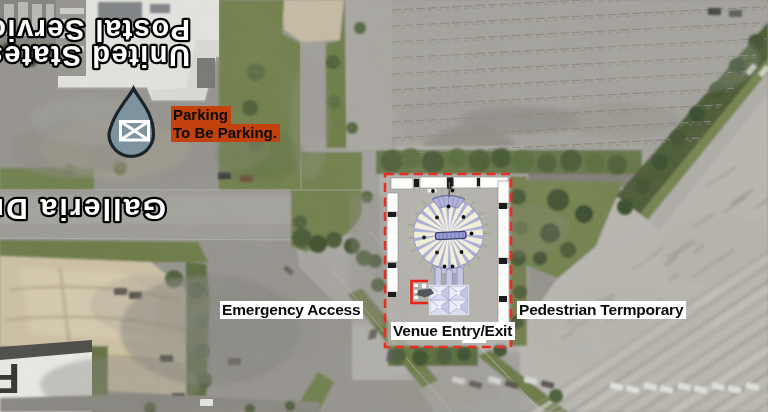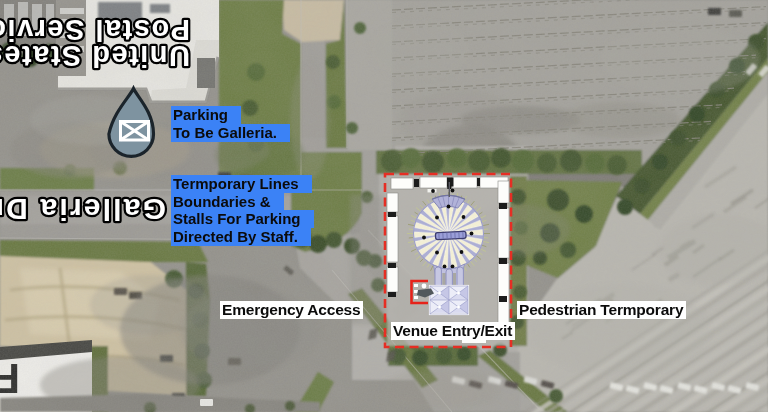--- a/index.html
+++ b/index.html
@@ -1,18 +1,18 @@
 <!DOCTYPE html>
 <html><head><meta charset="utf-8">
 <style>
 html,body{margin:0;padding:0;background:#fff}
 #map{position:relative;width:768px;height:412px;overflow:hidden;font-family:"Liberation Sans",sans-serif;background:#94928c}
 #map svg{position:absolute;left:0;top:0}
 .lbl{position:absolute;font-weight:bold;color:#0b0b0b;white-space:pre;line-height:17.5px;font-size:15px}
-.lbl span{background:#3b82f6;padding:0 13px 1px 2px}
+.lbl span{background:#c2410c;padding:0 3px 1px 2px}
 .lbl2{position:absolute;font-weight:bold;color:#0b0b0b;white-space:pre;line-height:18px;font-size:15.5px;letter-spacing:-0.2px}
 .lbl2 span{background:#fff;padding:0 3px 1px 2px}
 </style></head>
 <body>
 <div id="map">
 <svg width="768" height="412" viewBox="0 0 768 412">
 <defs>
  <filter id="b1" x="-20%" y="-20%" width="140%" height="140%">
           <feGaussianBlur stdDeviation="1.1"></feGaussianBlur>
         </filter>
@@ -615,21 +615,20 @@
 <text x="2" y="218" transform="rotate(180 84 208.5)" letter-spacing="2.2">Galleria Dr</text>
 </g>
 
 <g>
 <path d="M133.5 88.5 C 137.5 97, 153.5 112, 153.5 134 a22.3 22.3 0 1 1 -44.6 0 C 113.5 112, 129.5 97, 133.5 88.5 Z" fill="#7e93a0" stroke="#1b242b" stroke-width="3.2"></path>
 <rect x="120.5" y="121.5" width="28" height="18.5" fill="#7e93a0" stroke="#ffffff" stroke-width="3"></rect>
 <path d="M120.5 121.5 L148.5 140 M148.5 121.5 L120.5 140" stroke="#ffffff" stroke-width="3"></path>
 </g>
 </svg>
 
-<div class="lbl" style="left:171px;top:106px"><span>Parking</span><br><span>To Be Galleria.</span></div>
-
-<div class="lbl" style="left:171px;top:175px"><span>Termporary Lines</span><br><span>Boundaries &amp;</span><br><span>Stalls For Parking</span><br><span>Directed By Staff.</span></div>
+<div class="lbl" style="left:171px;top:106px"><span>Parking</span><br><span>To Be Parking.</span></div>
+
 
 <div class="lbl2" style="left:220px;top:301px"><span>Emergency Access</span></div>
 
 <div class="lbl2" style="left:391px;top:322px"><span>Venue Entry/Exit</span></div>
 
 <div class="lbl2" style="left:517px;top:301px"><span>Pedestrian Termporary</span></div>
 </div>
 </body></html>

